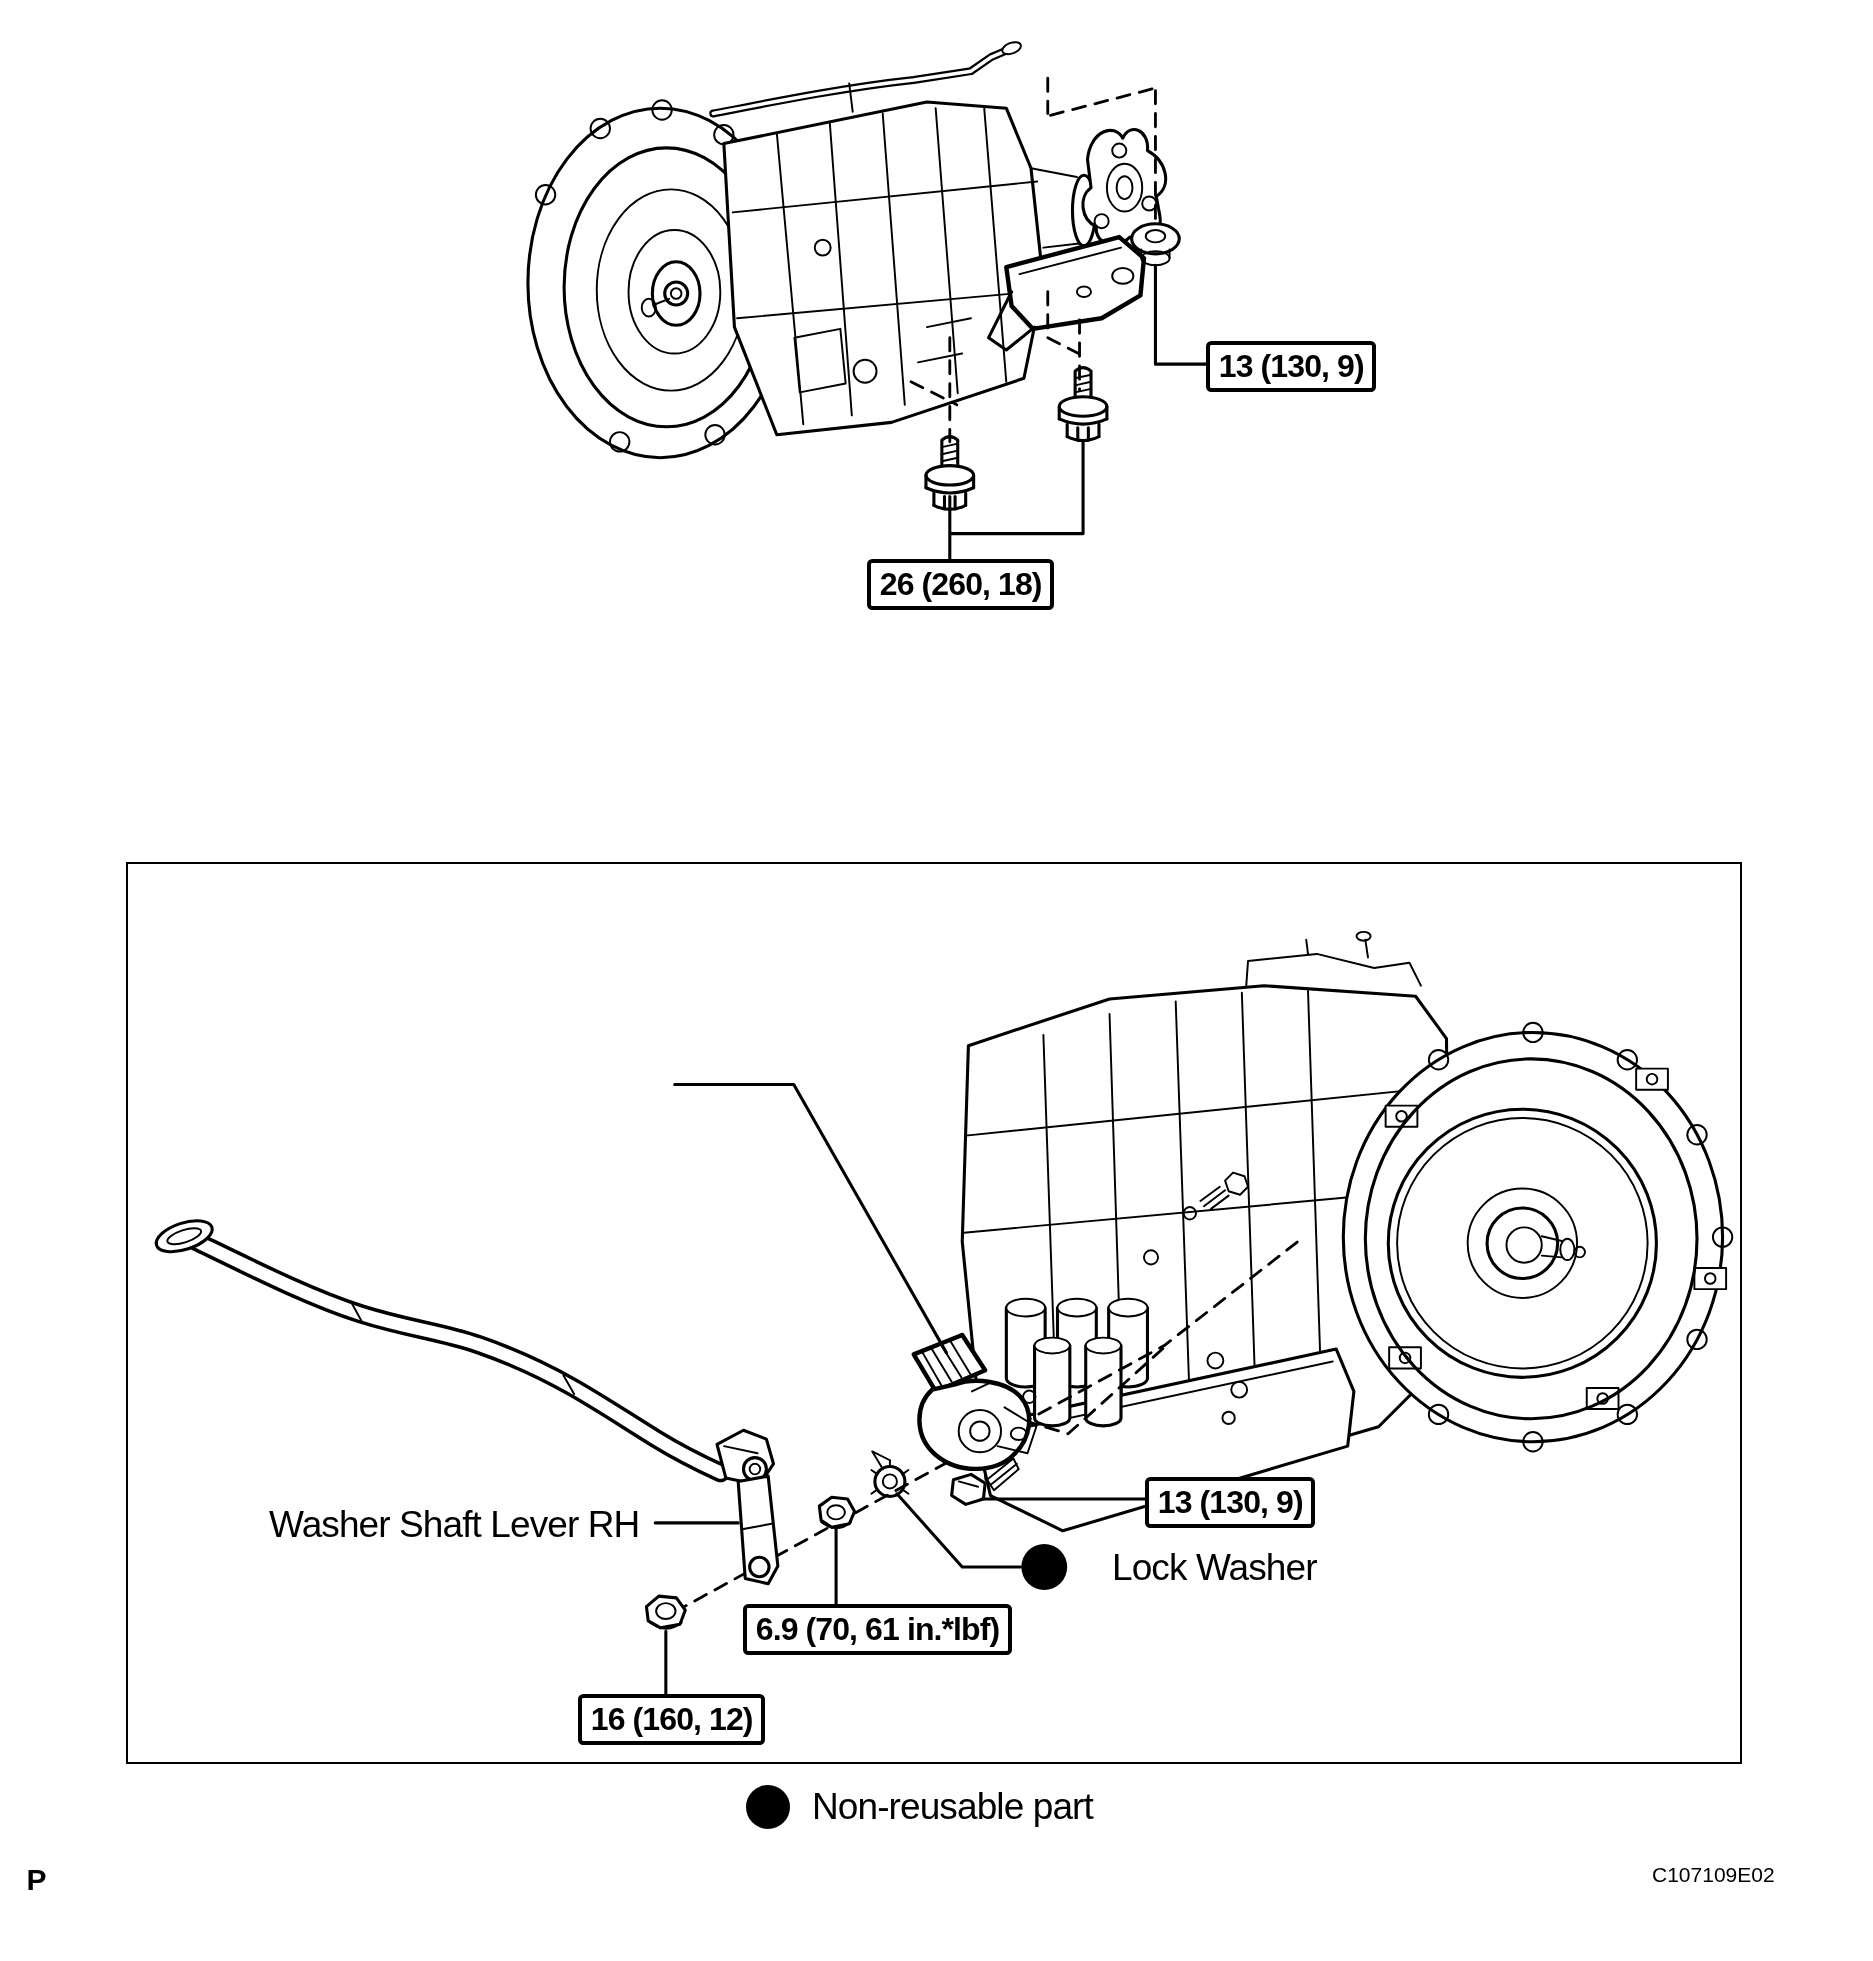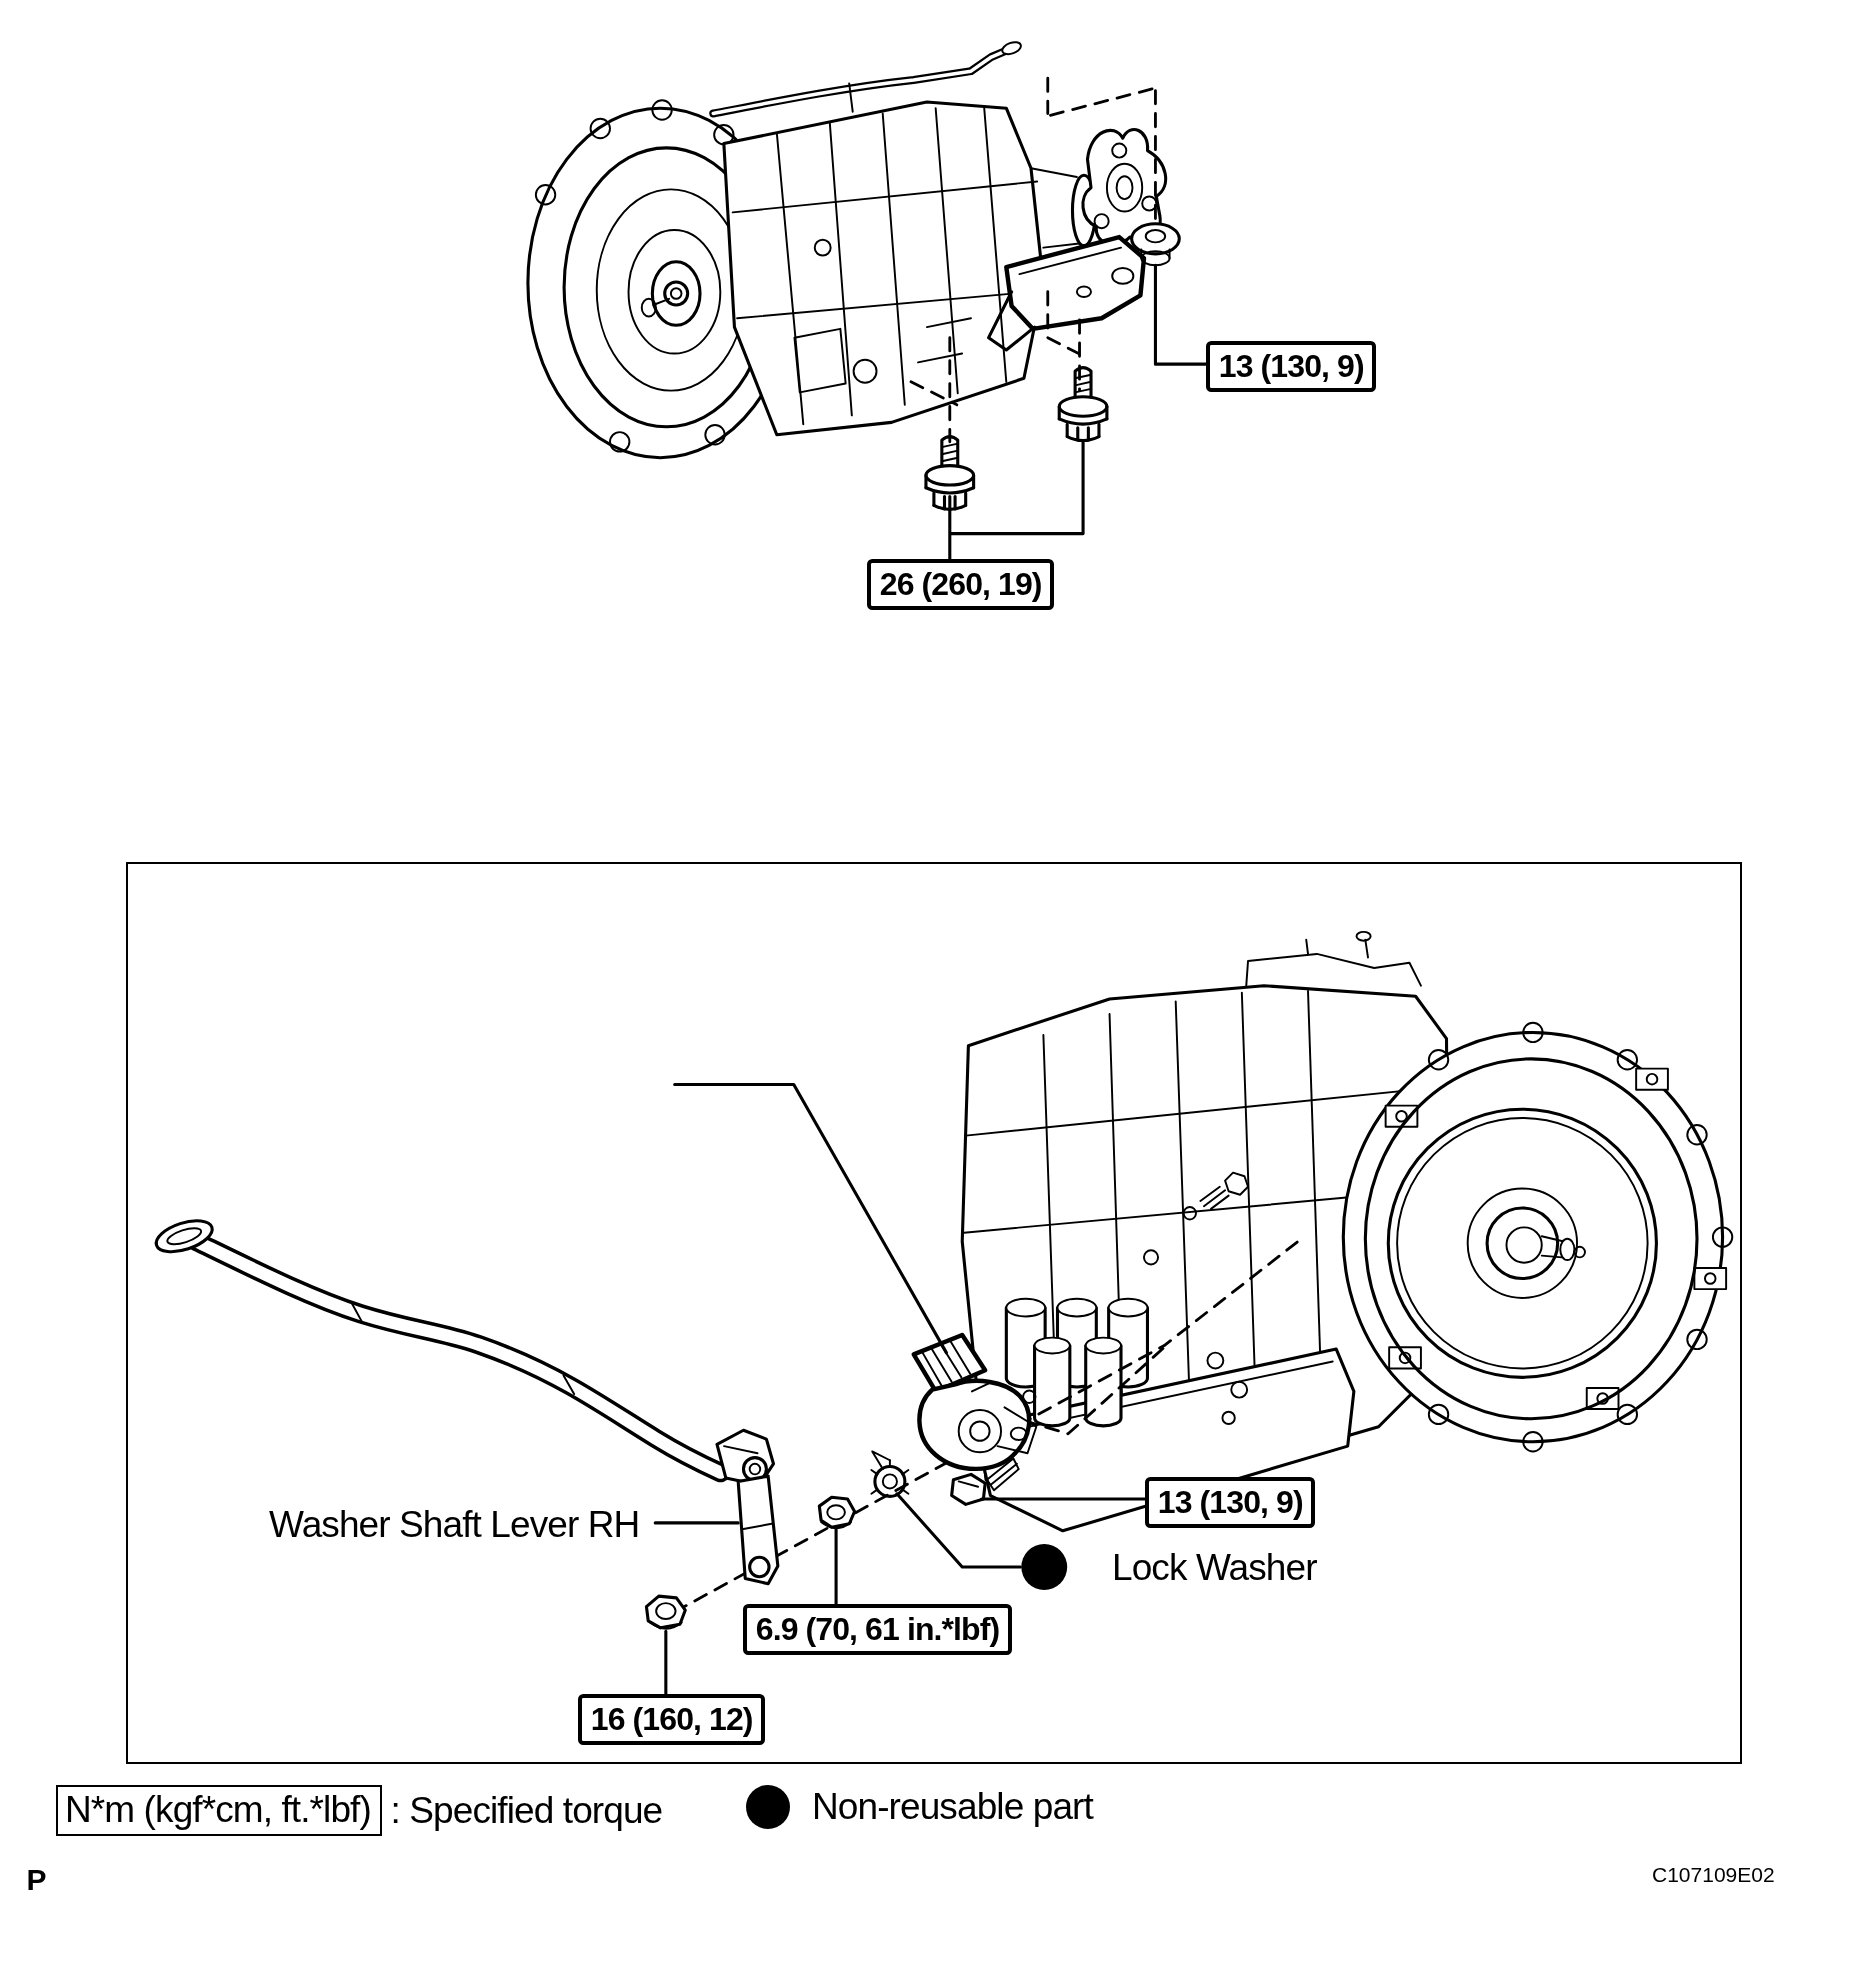--- a/index.html
+++ b/index.html
@@ -133,21 +133,21 @@
       <ellipse class="thin" cx="729" cy="262" rx="16" ry="8"></ellipse>
     </g>
 
     <g>
       <path d="M729,270 L729,382 L786,382"></path>
       <path d="M496,532 L496,574 M647,470 L647,574 M496,574 L647,574 M496,574 L496,606"></path>
     </g>
   </svg>
 
   <div class="tbox" style="left:1206px;top:341px;">13 (130, 9)</div>
-  <div class="tbox" style="left:867px;top:559px;">26 (260, 19)</div>
+  <div class="tbox" style="left:867px;top:559px;">26 (260, 18)</div>
 
   <div style="position:absolute;left:126px;top:862px;width:1616px;height:902px;border:2.6px solid #000;box-sizing:border-box;"></div>
 
   <svg style="left:126px;top:862px;" width="1616" height="901" viewBox="0 0 1832 1021">
 
     <g>
       <path class="fw" d="M955,208 L1115,155 L1290,140 L1462,152 L1497,200 L1500,560 L1420,640 L1060,745 L975,700 L948,430 Z"></path>
       <path class="thin" d="M1040,196 L1058,720"></path>
       <path class="thin" d="M1115,172 L1132,700"></path>
       <path class="thin" d="M1190,158 L1208,672"></path>
@@ -297,24 +297,20 @@
   <div class="lbl" style="left:269px;top:1503px;">Washer Shaft Lever RH</div>
 
   <div class="lbl" style="left:1112px;top:1546px;">Lock Washer</div>
 
   <div class="tbox" style="left:1145px;top:1477px;">13 (130, 9)</div>
 
   <div class="tbox" style="left:743px;top:1604px;text-align:right;">6.9 (70, 61 in.*lbf)</div>
 
   <div class="tbox" style="left:578px;top:1694px;">16 (160, 12)</div>
 
-  <div class="legend-row" style="left:56px;top:1785px;">
-    <span class="legend-box">N*m (kgf*cm, ft.*lbf)</span>
-    <span class="lbl" style="position:static;margin-left:8.8px;">: Specified torque</span>
-  </div>
 
   <div class="legend-row" style="left:746px;top:1785px;gap:8px;">
     <span class="dot"></span>
     <span class="lbl" style="position:static;margin-left:14px;">Non-reusable part</span>
   </div>
 
   <div class="pletter" style="left:26.5px;top:1863px;">P</div>
   <div class="code" style="left:1652px;top:1863px;">C107109E02</div>
 
 </div>

